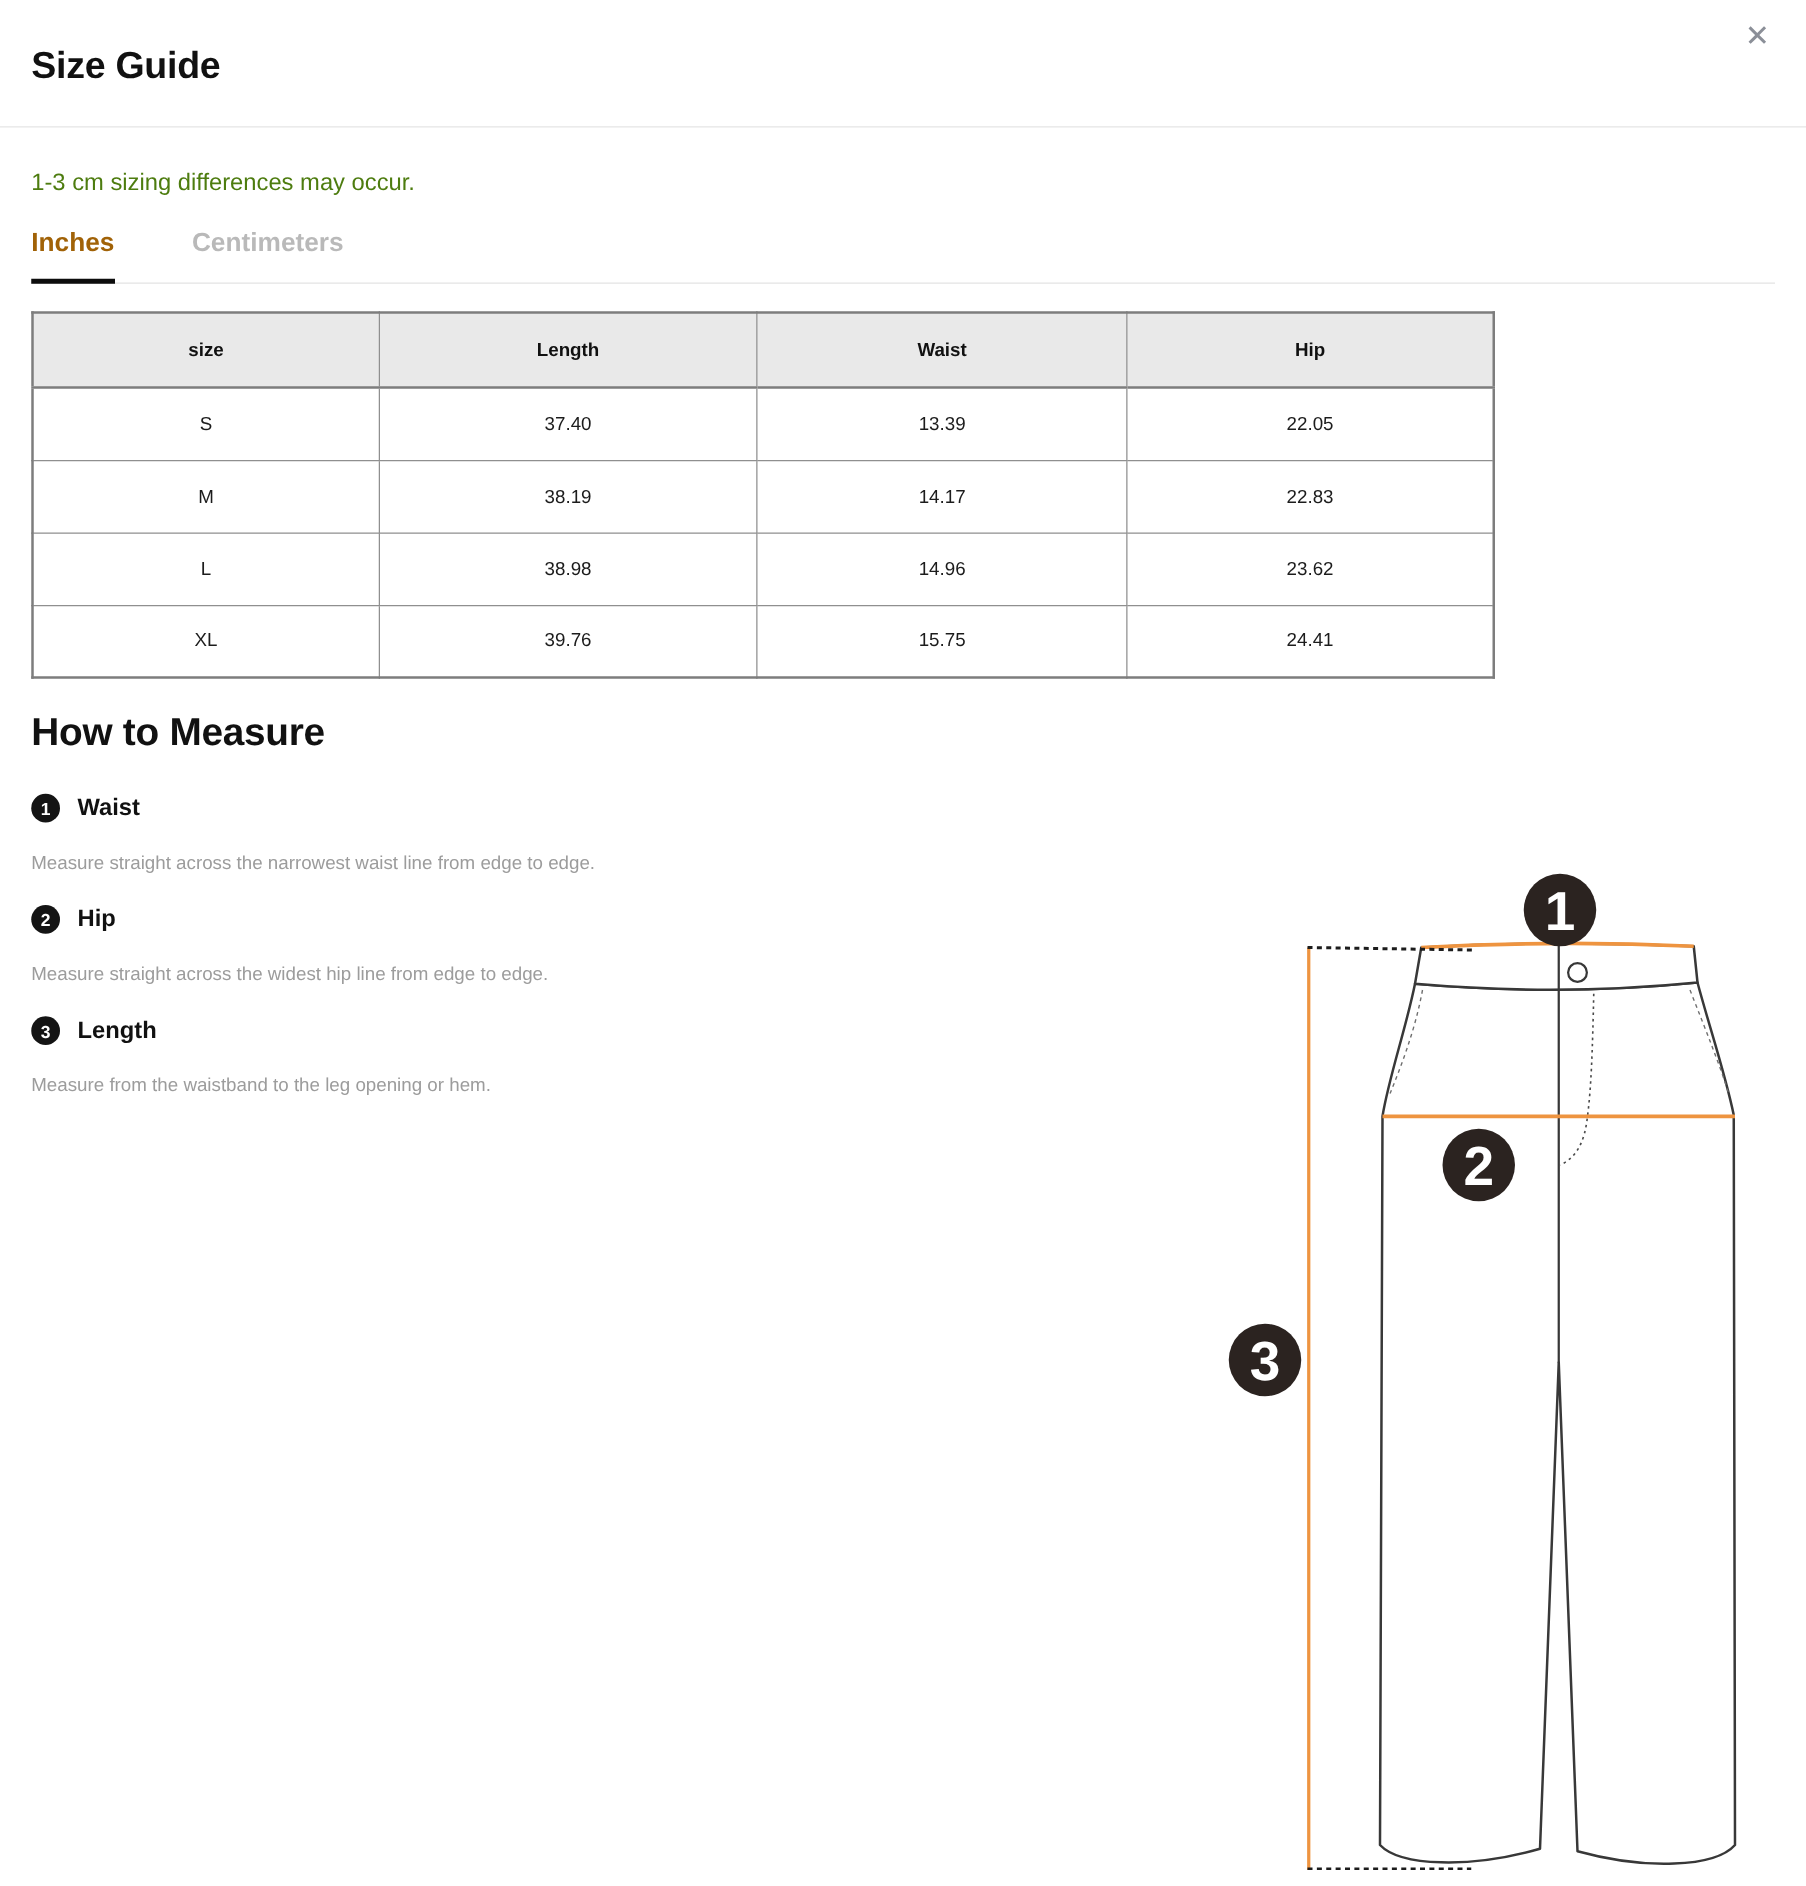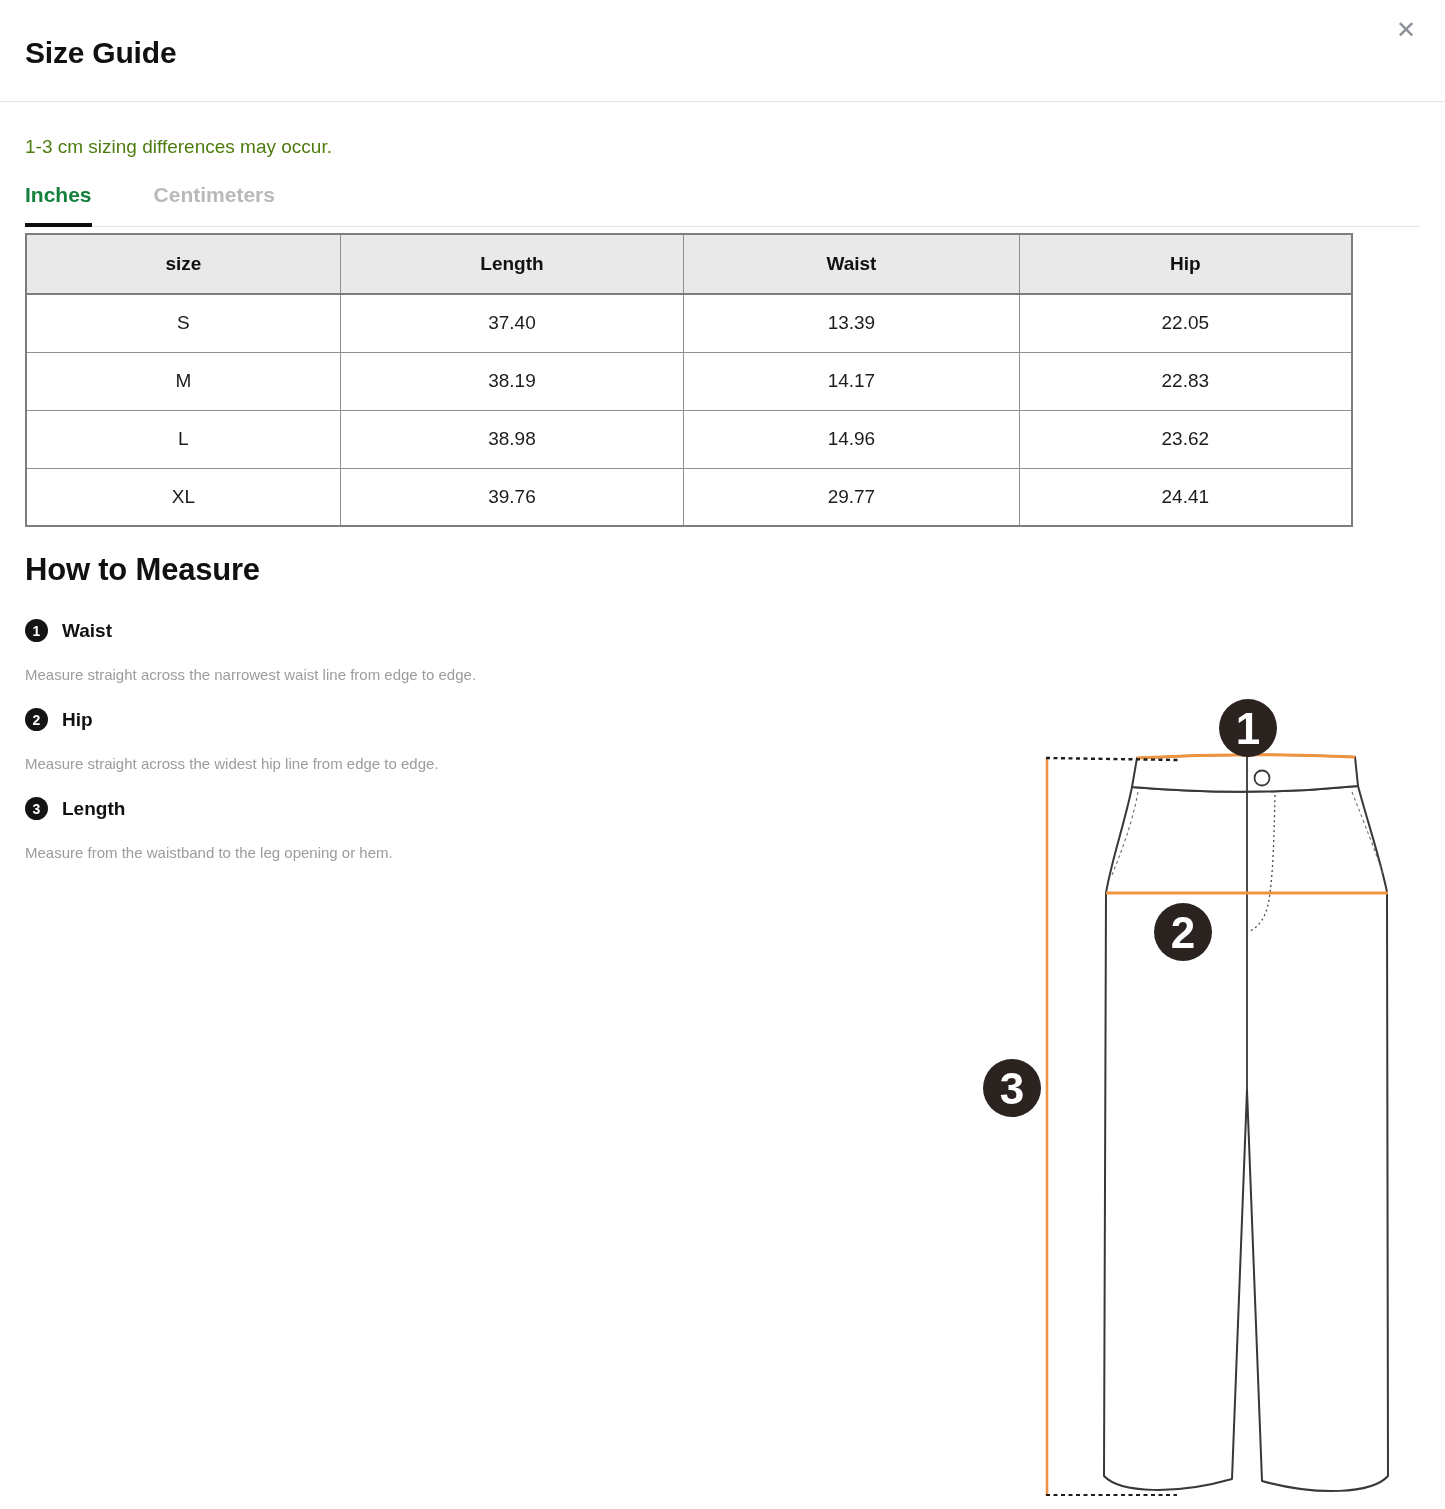--- a/index.html
+++ b/index.html
@@ -24,25 +24,25 @@
   .close-btn{position:absolute;top:14px;right:0;background:none;border:none;cursor:pointer;
     font-size:24px;line-height:24px;color:#8B8F98;font-weight:400;padding:4px;}
   .divider{border:none;border-top:1px solid var(--divider);margin:31px -25px 0;}
 
   
   .note{margin:33px 0 0;font-size:19px;line-height:23px;color:#4d7c0f;}
   .tabs{display:flex;margin-top:24px;border-bottom:1px solid #E3E3E3;}
   .tab{background:none;border:none;cursor:pointer;font-family:inherit;
     font-size:21px;line-height:26px;font-weight:600;color:var(--inactive_tab);
     padding:0 0 15px 0;margin:0 62px -1px 0;border-bottom:4px solid transparent;}
-  .tab.active{color:#15803d;border-bottom-color:#0d0d0d;}
+  .tab.active{color:#a16207;border-bottom-color:#0d0d0d;}
 
   
-  table.size-table{width:1328px;margin-top:6px;border-collapse:collapse;table-layout:fixed;
-    border:2px solid #7D7D7D;font-size:19px;}
+  table.size-table{width:1171px;margin-top:22px;border-collapse:collapse;table-layout:fixed;
+    border:2px solid #7D7D7D;font-size:15px;}
   .size-table th,.size-table td{border:1px solid var(--table_border);text-align:center;padding:0;}
   .size-table th{background:var(--header_bg);font-weight:700;height:60px;border-bottom:2px solid #7D7D7D;}
   .size-table td{height:58px;font-weight:400;color:#1c1c1c;background:#fff;}
   .size-table col.c-size{width:23.7%;}
   .size-table col.c-len{width:25.9%;}
   .size-table col.c-waist{width:25.3%;}
   .size-table col.c-hip{width:25.1%;}
 
   
   h2.htm-title{margin:25px 0 0;font-size:31px;line-height:36px;font-weight:700;letter-spacing:-0.2px;}
@@ -116,21 +116,21 @@
       </tr>
       <tr>
         <td>L</td>
         <td>38.98</td>
         <td>14.96</td>
         <td>23.62</td>
       </tr>
       <tr>
         <td>XL</td>
         <td>39.76</td>
-        <td>29.77</td>
+        <td>15.75</td>
         <td>24.41</td>
       </tr>
     </tbody>
   </table>
 
   <h2 class="htm-title">How to Measure</h2>
 
   <div class="measure-item first">
     <span class="num-badge">1</span>
     <span class="measure-label">Waist</span>

